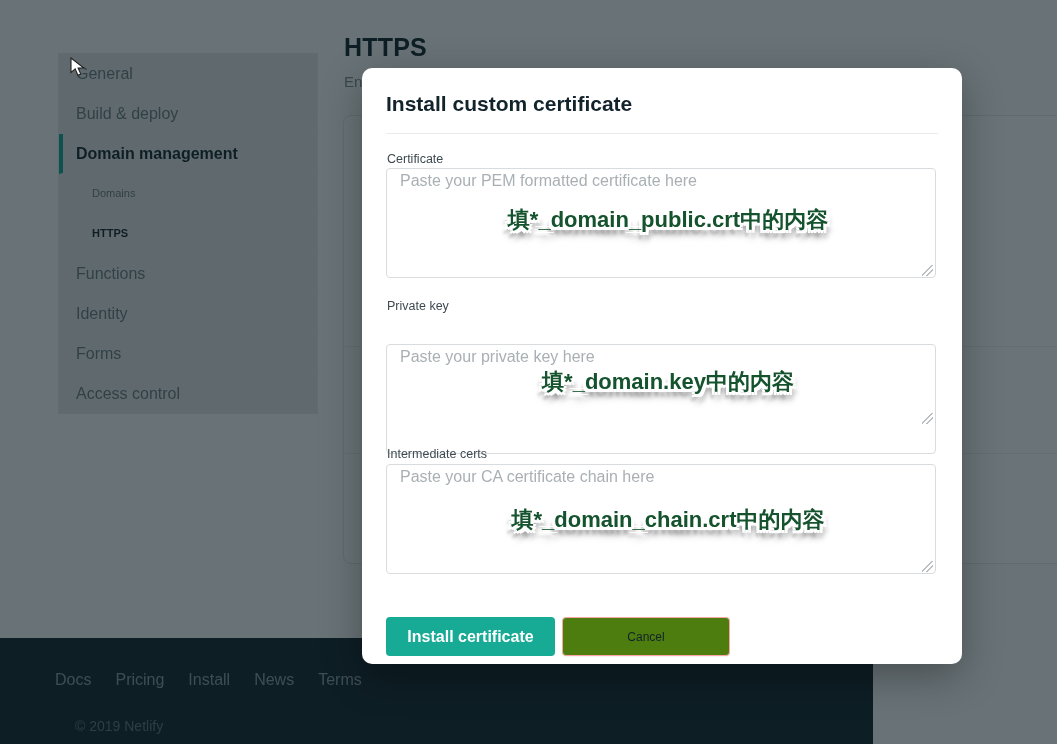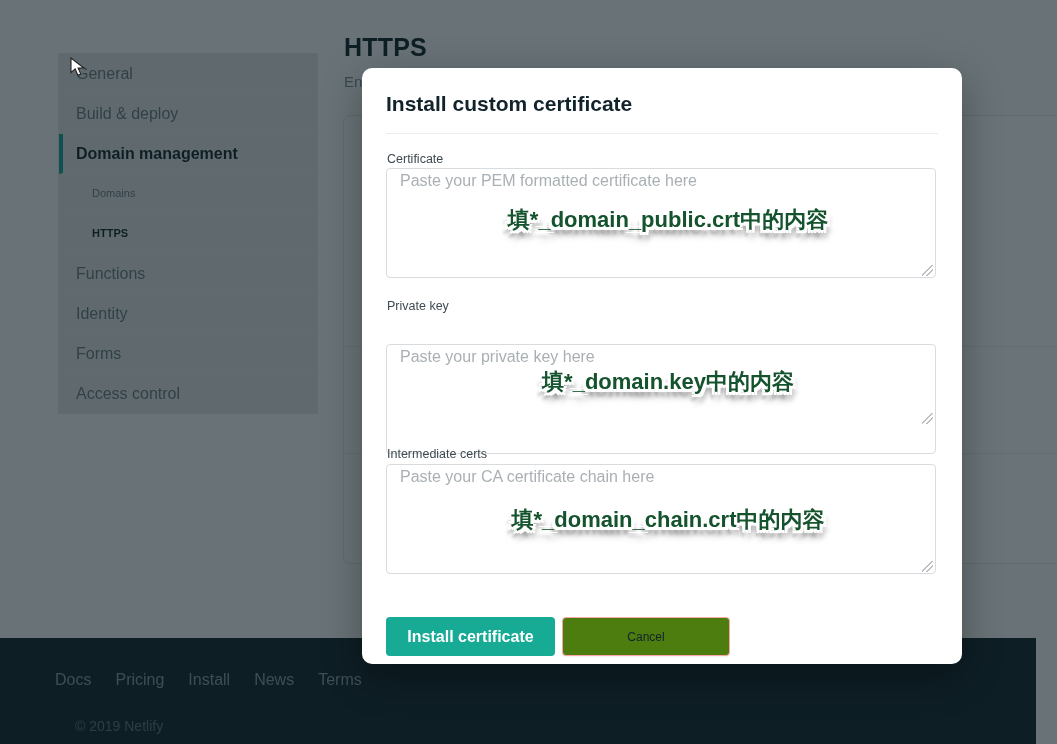--- a/index.html
+++ b/index.html
@@ -17,21 +17,21 @@
 
   .page-title { position:absolute; left:344px; top:33px; font-size:25px; font-weight:bold;
                 color:#0e1e25; letter-spacing:.2px; }
   .page-sub { position:absolute; left:344px; top:73px; font-size:15px; color:#7d8b94; }
 
   .bg-card { position:absolute; left:343px; top:115px; width:760px; height:449px; background:#fff;
              border:1px solid #e4e8e9; border-radius:8px; }
   .bg-card .divider1 { position:absolute; left:0; right:0; top:230px; border-top:1px solid #edf0f1; }
   .bg-card .divider2 { position:absolute; left:0; right:0; top:337px; border-top:1px solid #edf0f1; }
 
-  .footer { position:absolute; left:0; top:638px; width:1036px; height:106px; background:#0e1e25; }
+  .footer { position:absolute; left:0; top:638px; width:873px; height:106px; background:#0e1e25; }
   .footer-links { position:absolute; left:55px; top:33px; display:flex; gap:24px; }
   .footer-links a { color:#8b9aa3; font-size:16px; text-decoration:none; }
   .copyright { position:absolute; left:55px; top:80px; font-size:14px; color:#5f7076;margin-left:20px; }
 
   
   .overlay { position:absolute; inset:0; background:rgba(14,30,37,0.62); z-index:10; }
 
   
   .modal { position:absolute; left:362px; top:68px; width:600px; height:596px; background:#fff;
            border-radius:10px; box-shadow:0 12px 40px rgba(0,0,0,.32); z-index:20; }

